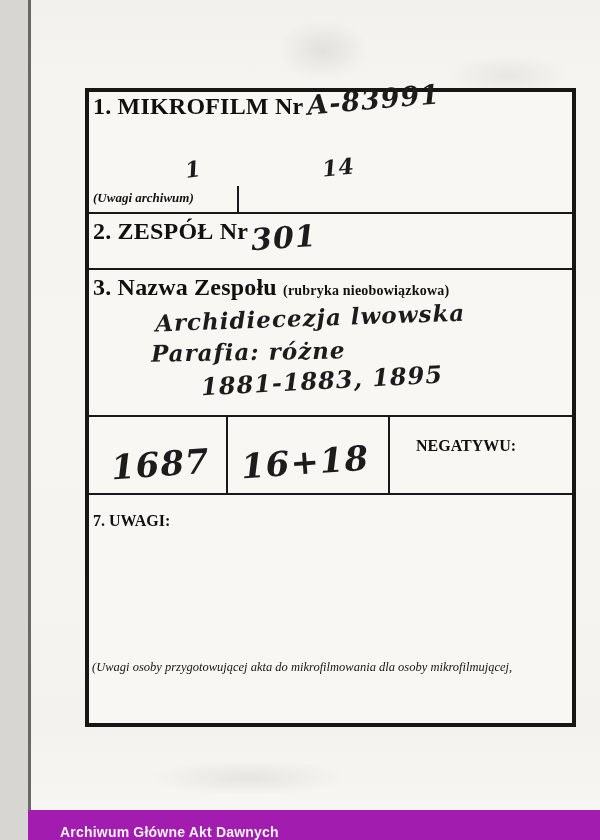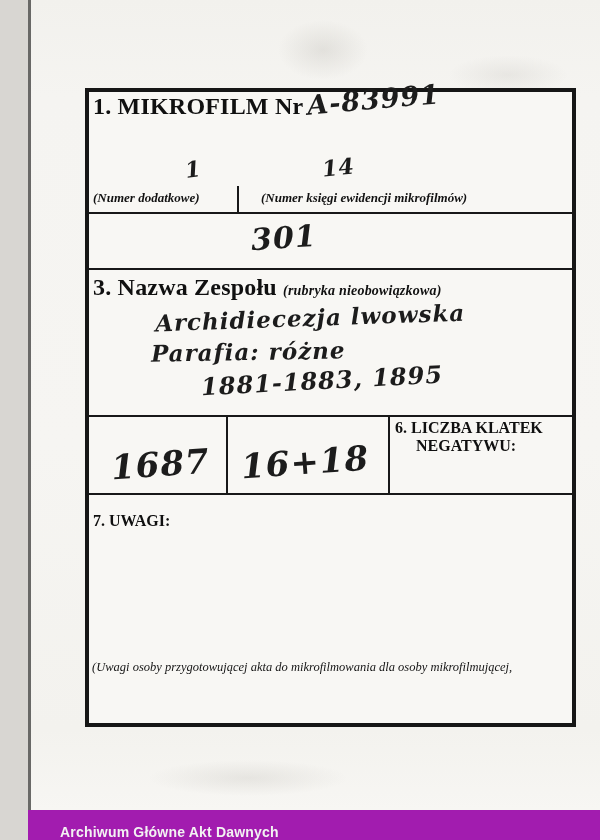--- a/index.html
+++ b/index.html
@@ -17,21 +17,21 @@
 
   
   .form{position:absolute;left:57px;top:88px;width:483px;height:631px;
         border:4px solid #161616;background:#f8f7f4;}
   .hline{position:absolute;left:0;width:483px;height:2px;background:#181818;}
   .vline{position:absolute;width:2px;background:#181818;}
 
   .hdr{position:absolute;color:#101010;font-weight:bold;white-space:nowrap;}
   .hdr-lg{font-size:24px;letter-spacing:.2px;}
   .hdr-sm{font-size:16px;}
-  .sublabel{font-size:14px;font-style:italic;font-weight:bold;}
+  .sublabel{font-size:14px;font-weight:bold;}
   .fieldlabel{position:absolute;font-size:13px;font-weight:bold;font-style:italic;color:#121212;white-space:nowrap;}
 
   .hw{position:absolute;font-family:"DejaVu Serif", serif;font-style:italic;font-weight:700;
       color:#1c1c1c;white-space:nowrap;letter-spacing:1px;}
   .footnote{position:absolute;font-size:12.5px;font-weight:normal;font-style:italic;color:#141414;white-space:nowrap;}
 
   .footerbar{position:absolute;left:0;top:810px;width:600px;height:43px;background:#a21caf;
              display:flex;align-items:center;padding-left:24px;}
   .footerbar span{color:#f2f2f2;font-family:"Liberation Sans", sans-serif;font-size:14px;
                   font-weight:bold;margin-left:8px;letter-spacing:.2px;}
@@ -56,34 +56,33 @@
     <div class="hline" style="top:323px"></div>
     <div class="hline" style="top:401px"></div>
     <div class="vline" style="left:137px;top:323px;height:80px"></div>
     <div class="vline" style="left:299px;top:323px;height:80px"></div>
     <div class="vline" style="left:148px;top:94px;height:26px"></div>
 
     <div class="hdr hdr-lg" style="left:4px;top:1px">1. MIKROFILM Nr</div>
     <div class="hw" style="left:218px;top:-8px;font-size:27px;transform:rotate(-5deg)">A-83991</div>
     <div class="hw" style="left:96px;top:64px;font-size:22px;transform:rotate(-8deg)">1</div>
     <div class="hw" style="left:233px;top:62px;font-size:22px;transform:rotate(-6deg)">14</div>
-    <div class="fieldlabel" style="left:4px;top:98px">(Numer dodatkowe)</div>
-    <div class="fieldlabel" style="left:172px;top:98px">(Numer księgi ewidencji mikrofilmów)</div>
+    <div class="fieldlabel" style="left:4px;top:98px">(Uwagi archiwum)</div>
 
+    <div class="hdr hdr-lg" style="left:4px;top:126px">2. ZESPÓŁ Nr</div>
     <div class="hw" style="left:162px;top:128px;font-size:30px;transform:rotate(-4deg)">301</div>
 
     <div class="hdr hdr-lg" style="left:4px;top:182px">
       <span>3. Nazwa Zespołu</span>
       <span class="sublabel">(rubryka nieobowiązkowa)</span>
     </div>
     <div class="hw" style="left:66px;top:212px;font-size:23px;transform:rotate(-2deg)">Archidiecezja lwowska</div>
     <div class="hw" style="left:62px;top:246px;font-size:23px;transform:rotate(-1deg)">Parafia: różne</div>
     <div class="hw" style="left:112px;top:274px;font-size:24px;transform:rotate(-3deg)">1881-1883, 1895</div>
 
-    <div class="hdr hdr-sm" style="left:306px;top:327px">6. LICZBA KLATEK</div>
     <div class="hdr hdr-sm" style="left:327px;top:345px">NEGATYWU:</div>
     <div class="hw" style="left:22px;top:352px;font-size:34px;transform:rotate(-4deg)">1687</div>
     <div class="hw" style="left:152px;top:350px;font-size:34px;transform:rotate(-4deg)">16+18</div>
 
     <div class="hdr hdr-sm" style="left:4px;top:420px">7. UWAGI:</div>
 
     <div class="footnote" style="left:3px;top:568px">(Uwagi osoby przygotowującej akta do mikrofilmowania dla osoby mikrofilmującej,</div>
   </div>
 
   <div class="footerbar">

